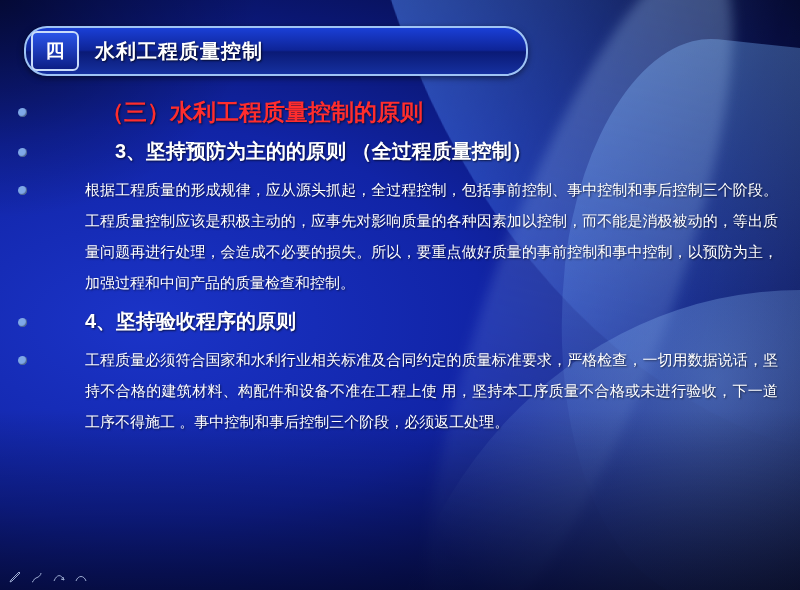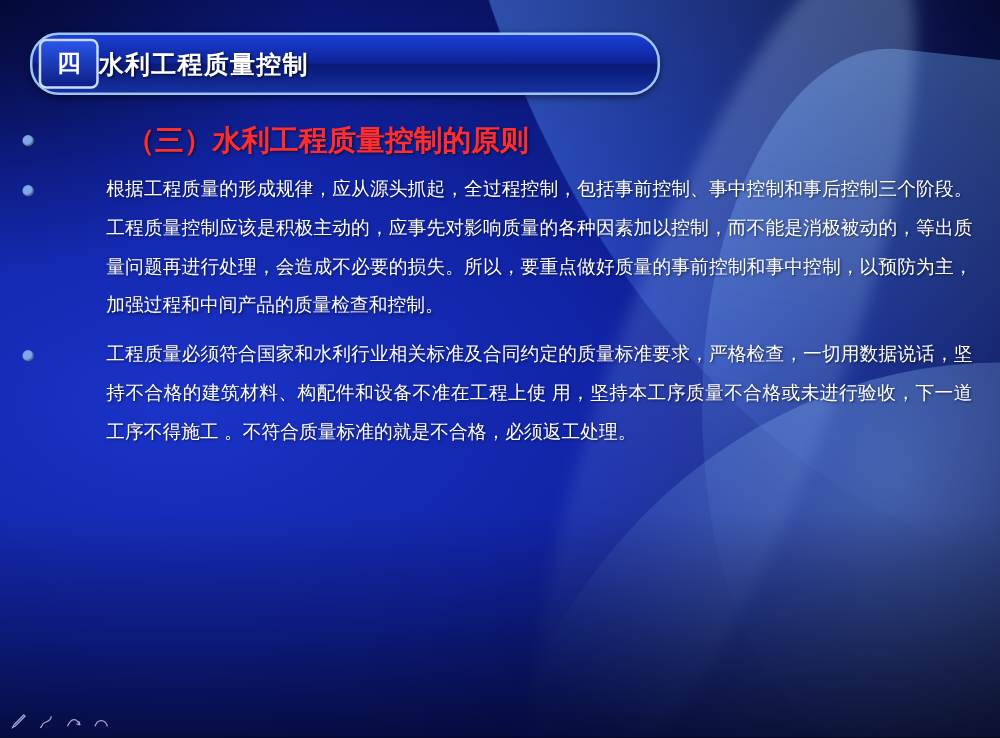--- a/index.html
+++ b/index.html
@@ -98,20 +98,21 @@
     font-weight: bold;
     display: flex;
     align-items: center;
     justify-content: center;
     letter-spacing: 0;
   }
   .title-text {
     color: #ffffff;
     font-size: 20px;
     font-weight: bold;
+    margin-left: 16px;
     letter-spacing: 1px;
     text-shadow: 1px 1px 2px rgba(0,0,0,0.7);
   }
 
   
   .content {
     position: absolute;
     left: 18px;
     top: 96px;
     width: 760px;
@@ -199,30 +200,38 @@
     <div class="title-text">水利工程质量控制</div>
   </div>
 
   <div class="content">
 
     <div class="bullet-row">
       <div class="bullet-dot"></div>
       <div class="bullet-text heading-red">（三）水利工程质量控制的原则</div>
     </div>
 
+    <div class="bullet-row">
+      <div class="bullet-dot"></div>
+      <div class="bullet-text sub-heading">3、坚持预防为主的的原则 （全过程质量控制）</div>
+    </div>
 
     <div class="bullet-row">
       <div class="bullet-dot"></div>
       <div class="bullet-text para">根据工程质量的形成规律，应从源头抓起，全过程控制，包括事前控制、事中控制和事后控制三个阶段。工程质量控制应该是积极主动的，应事先对影响质量的各种因素加以控制，而不能是消极被动的，等出质量问题再进行处理，会造成不必要的损失。所以，要重点做好质量的事前控制和事中控制，以预防为主，加强过程和中间产品的质量检查和控制。</div>
     </div>
 
-
-    <div class="bullet-row">
-      <div class="bullet-dot"></div>
-      <div class="bullet-text para">工程质量必须符合国家和水利行业相关标准及合同约定的质量标准要求，严格检查，一切用数据说话，坚持不合格的建筑材料、构配件和设备不准在工程上使 用，坚持本工序质量不合格或未进行验收，下一道工序不得施工 。不符合质量标准的就是不合格，必须返工处理。</div>
+    <div class="bullet-row">
+      <div class="bullet-dot"></div>
+      <div class="bullet-text bold-line">4、坚持验收程序的原则</div>
+    </div>
+
+    <div class="bullet-row">
+      <div class="bullet-dot"></div>
+      <div class="bullet-text para">工程质量必须符合国家和水利行业相关标准及合同约定的质量标准要求，严格检查，一切用数据说话，坚持不合格的建筑材料、构配件和设备不准在工程上使 用，坚持本工序质量不合格或未进行验收，下一道工序不得施工 。事中控制和事后控制三个阶段，必须返工处理。</div>
     </div>
 
   </div>
 
   <div class="mini-toolbar">
     <span>
       <svg width="14" height="14" viewBox="0 0 14 14">
           <path d="M2 12 L4 11 L12 3 L11 2 L3 10 Z" fill="none" stroke="#cfe0ff" stroke-width="1"></path>
         </svg>
     </span>

